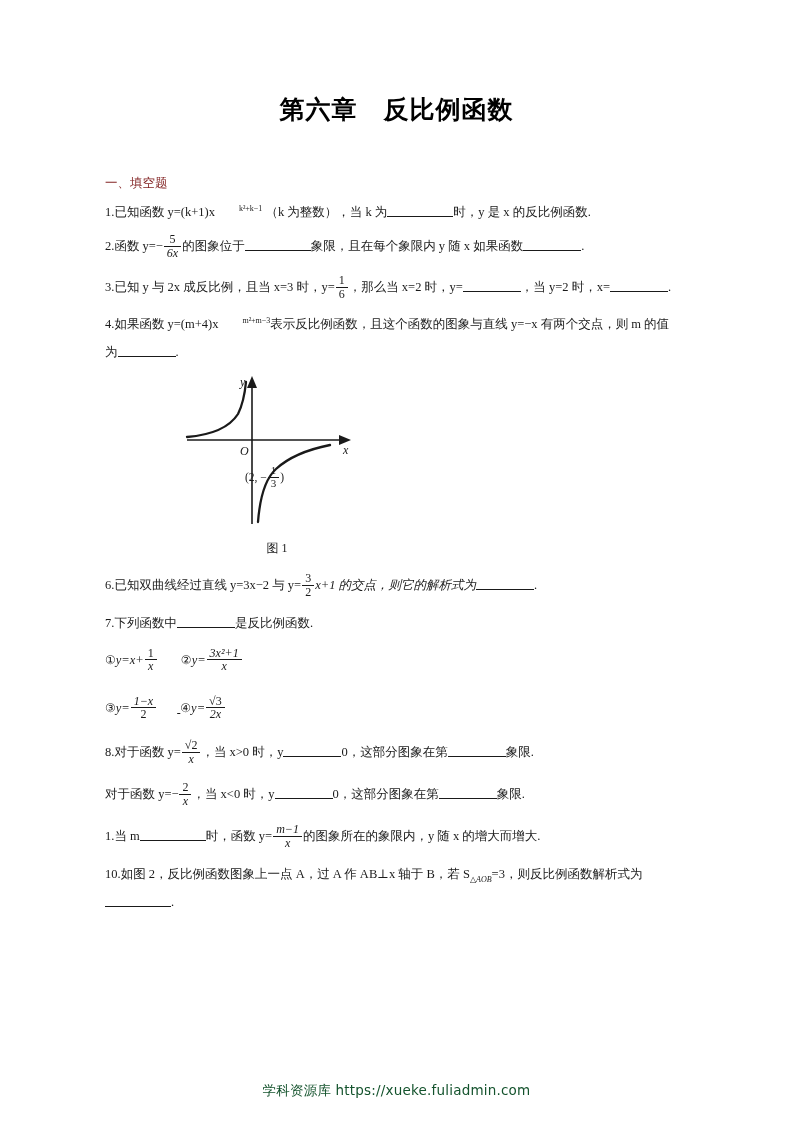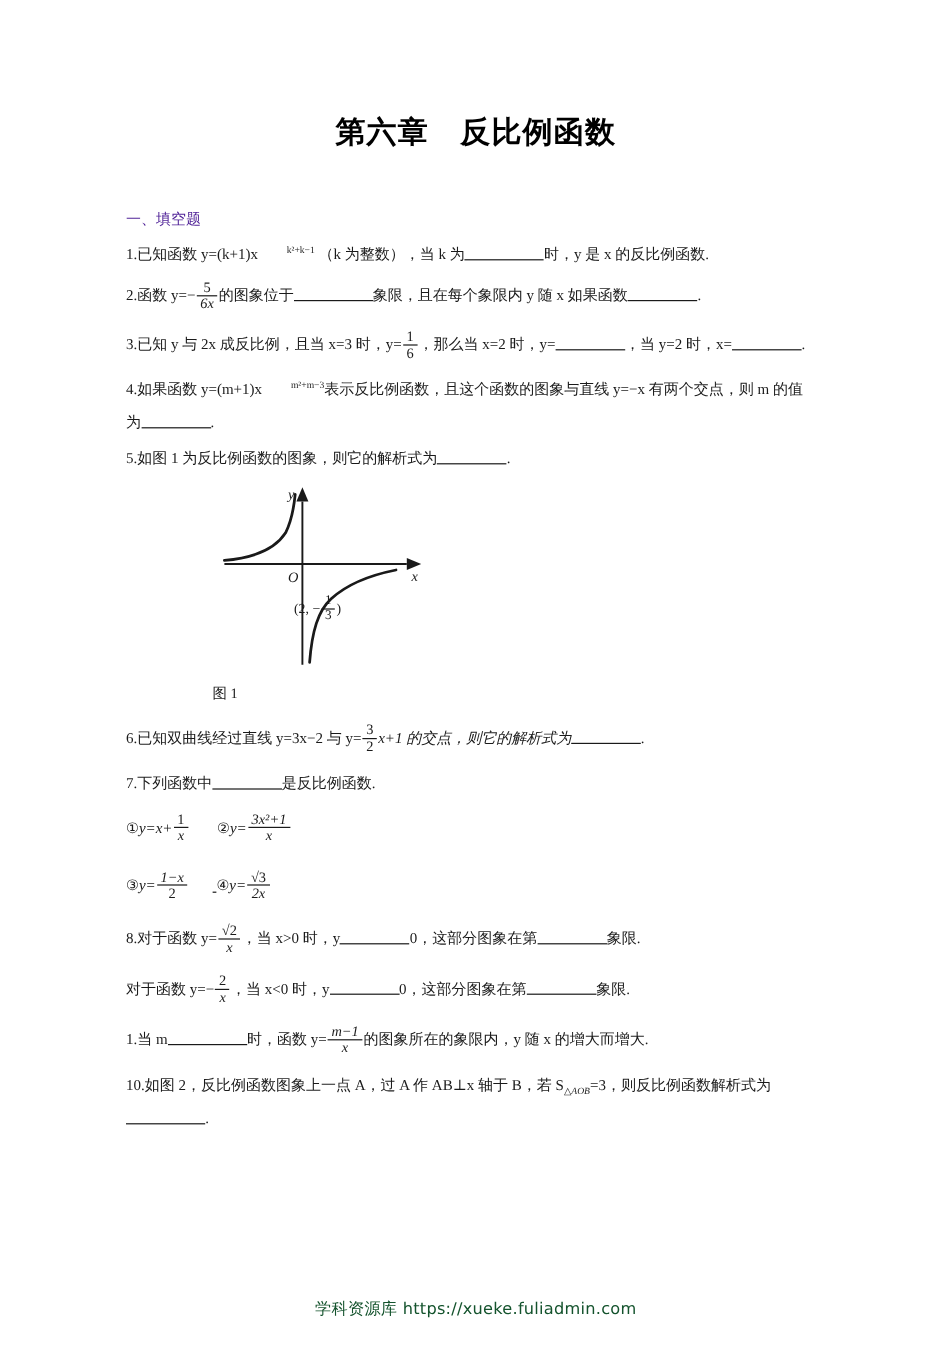--- a/index.html
+++ b/index.html
@@ -37,21 +37,21 @@
   .content {
     position: absolute;
     left: 105px;
     top: 156px;
     width: 612px;
   }
   .sec-head {
     font-size: 12.5px;
     line-height: 16px;
     margin-bottom: 13px;
-    color: #4c1d95;
+    color: #7f1d1d;
   }
   .q {
     font-size: 12.5px;
     line-height: 17px;
     margin-bottom: 13px;
     position: relative;
   }
   .q.tall { margin-bottom: 15px; }
   i, .it {
     font-style: italic;
@@ -86,20 +86,21 @@
   }
   sup { font-size: 8px; vertical-align: super; line-height: 0; padding-left: 24px; }
   sub { font-size: 8px; vertical-align: sub; line-height: 0; }
   
   .figure-wrap {
     position: relative;
     height: 162px;
     margin: 6px 0 4px 0;
   }
   .fig-caption {
+    text-align: center;
     font-size: 12px;
     width: 200px;
     margin-left: 72px;
   }
   .opt-row {
     font-size: 12.5px;
     margin-bottom: 18px;
     line-height: 20px;
   }
   .opt {
@@ -140,29 +141,26 @@
 
     <div class="q tall">
       <span>2.函数 y=−</span><span class="frac"><span class="num">5</span><span class="den it">6x</span></span><span>的图象位于</span><span class="blank b-lg"></span><span>象限，且在每个象限内 y 随 x 如果函数</span><span class="blank b-md"></span><span>.</span>
     </div>
 
     <div class="q tall">
       <span>3.已知 y 与 2x 成反比例，且当 x=3 时，y=</span><span class="frac"><span class="num">1</span><span class="den">6</span></span><span>，那么当 x=2 时，y=</span><span class="blank b-md"></span><span>，当 y=2 时，x=</span><span class="blank b-md"></span><span>.</span>
     </div>
 
     <div class="q">
-      <span>4.如果函数 y=(m+1)x</span><sup>m²+m−3</sup><span>表示反比例函数，且这个函数的图象与直线 y=−x 有两个交点，则 m 的值</span>
+      <span>4.如果函数 y=(m+4)x</span><sup>m²+m−3</sup><span>表示反比例函数，且这个函数的图象与直线 y=−x 有两个交点，则 m 的值</span>
       <div style="margin-top:11px;">
         <span>为</span><span class="blank b-md"></span><span>.</span>
       </div>
     </div>
 
-    <div class="q">
-      <span>5.如图 1 为反比例函数的图象，则它的解析式为</span><span class="blank b-md"></span><span>.</span>
-    </div>
 
     <div class="figure-wrap">
       <svg width="260" height="160" viewBox="0 0 260 160" style="margin-left:62px;display:block;">
 
         <line x1="20" y1="66" x2="172" y2="66" stroke="#1a1a1a" stroke-width="1.6"></line>
         <polygon points="172,61 184,66 172,71" fill="#1a1a1a"></polygon>
 
         <line x1="85" y1="150" x2="85" y2="14" stroke="#1a1a1a" stroke-width="1.6"></line>
         <polygon points="80,14 85,2 90,14" fill="#1a1a1a"></polygon>
 

